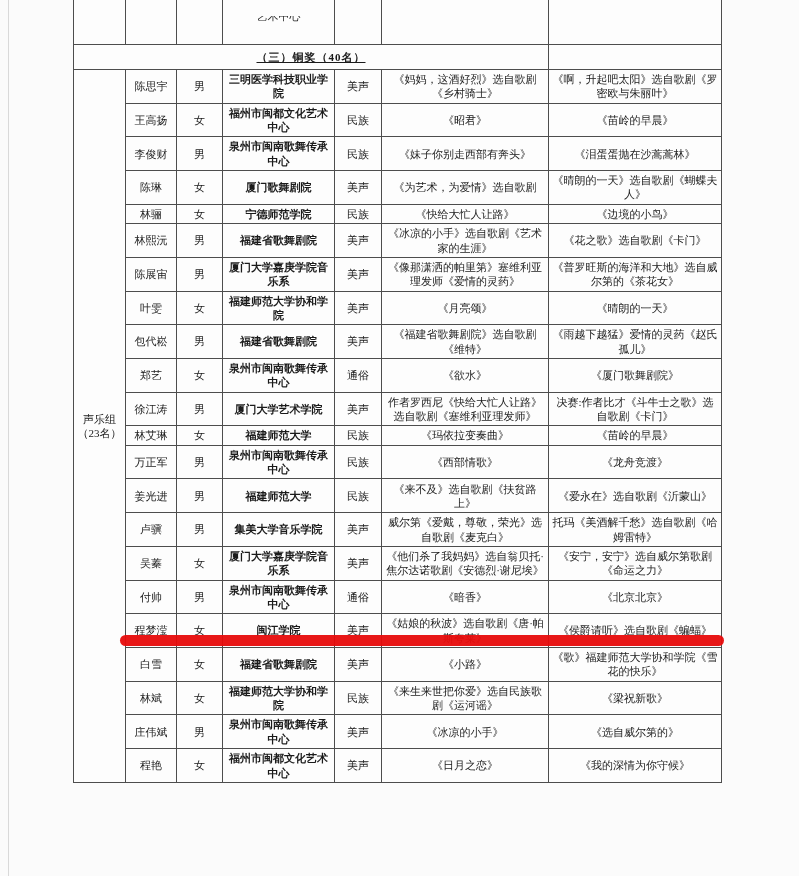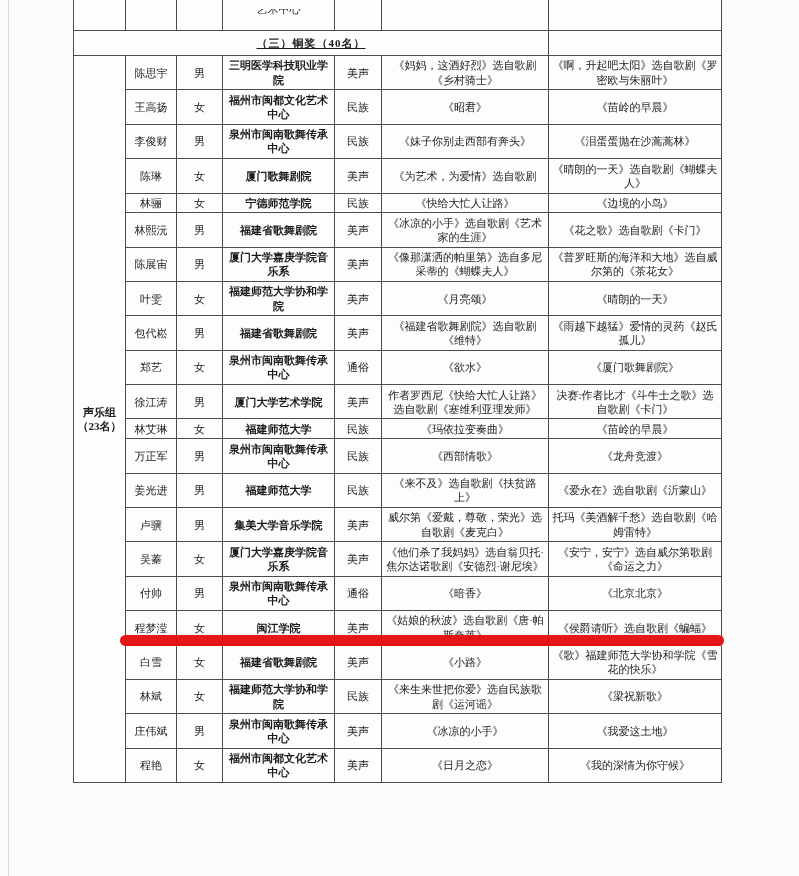--- a/index.html
+++ b/index.html
@@ -27,34 +27,34 @@
     text-align:center;
     vertical-align:middle;
     font-size:11px;
     line-height:1.3;
     padding:2px 3px;
     word-break:break-all;
     overflow:hidden;
   }
   tr.partial-row td{
     height:12px;
-    padding:9px 3px;
+    padding:16px 3px;
     border-top:none;
     margin-top:12px;
   }
   .clip{height:12px;overflow:hidden;}
   .clip span{display:block;margin-top:-7px;font-size:11px;}
   tr.header-row td{height:20px;text-decoration:underline;}
   td.section-title{
     font-weight:bold;
     font-size:13px;
     letter-spacing:1px;
   }
   td.group-cell{
-    font-weight:bold;
+    font-weight:normal;
     font-size:12px;
     padding:2px 4px;
   }
   td.cell-name{font-size:11.5px;}
   td.cell-org{padding:2px 4px;font-weight:bold;}
   .red-line{
     position:absolute;
     left:120px;
     width:604px;
     height:11px;
@@ -143,21 +143,21 @@
     <td class="cell-org">福建省歌舞剧院</td>
     <td>美声</td>
     <td>《冰凉的小手》选自歌剧《艺术家的生涯》</td>
     <td>《花之歌》选自歌剧《卡门》</td>
   </tr>
       <tr>
     <td class="cell-name">陈展宙</td>
     <td>男</td>
     <td class="cell-org">厦门大学嘉庚学院音乐系</td>
     <td>美声</td>
-    <td>《像那潇洒的帕里第》选自多尼采蒂的《蝴蝶夫人》</td>
+    <td>《像那潇洒的帕里第》塞维利亚理发师《爱情的灵药》</td>
     <td>《普罗旺斯的海洋和大地》选自威尔第的《茶花女》</td>
   </tr>
       <tr>
     <td class="cell-name">叶雯</td>
     <td>女</td>
     <td class="cell-org">福建师范大学协和学院</td>
     <td>美声</td>
     <td>《月亮颂》</td>
     <td>《晴朗的一天》</td>
   </tr>
@@ -256,21 +256,21 @@
     <td>民族</td>
     <td>《来生来世把你爱》选自民族歌剧《运河谣》</td>
     <td>《梁祝新歌》</td>
   </tr>
       <tr>
     <td class="cell-name">庄伟斌</td>
     <td>男</td>
     <td class="cell-org">泉州市闽南歌舞传承中心</td>
     <td>美声</td>
     <td>《冰凉的小手》</td>
-    <td>《我爱这土地》</td>
+    <td>《选自威尔第的》</td>
   </tr>
       <tr>
     <td class="cell-name">程艳</td>
     <td>女</td>
     <td class="cell-org">福州市闽都文化艺术中心</td>
     <td>美声</td>
     <td>《日月之恋》</td>
     <td>《我的深情为你守候》</td>
   </tr>
     </tbody>

